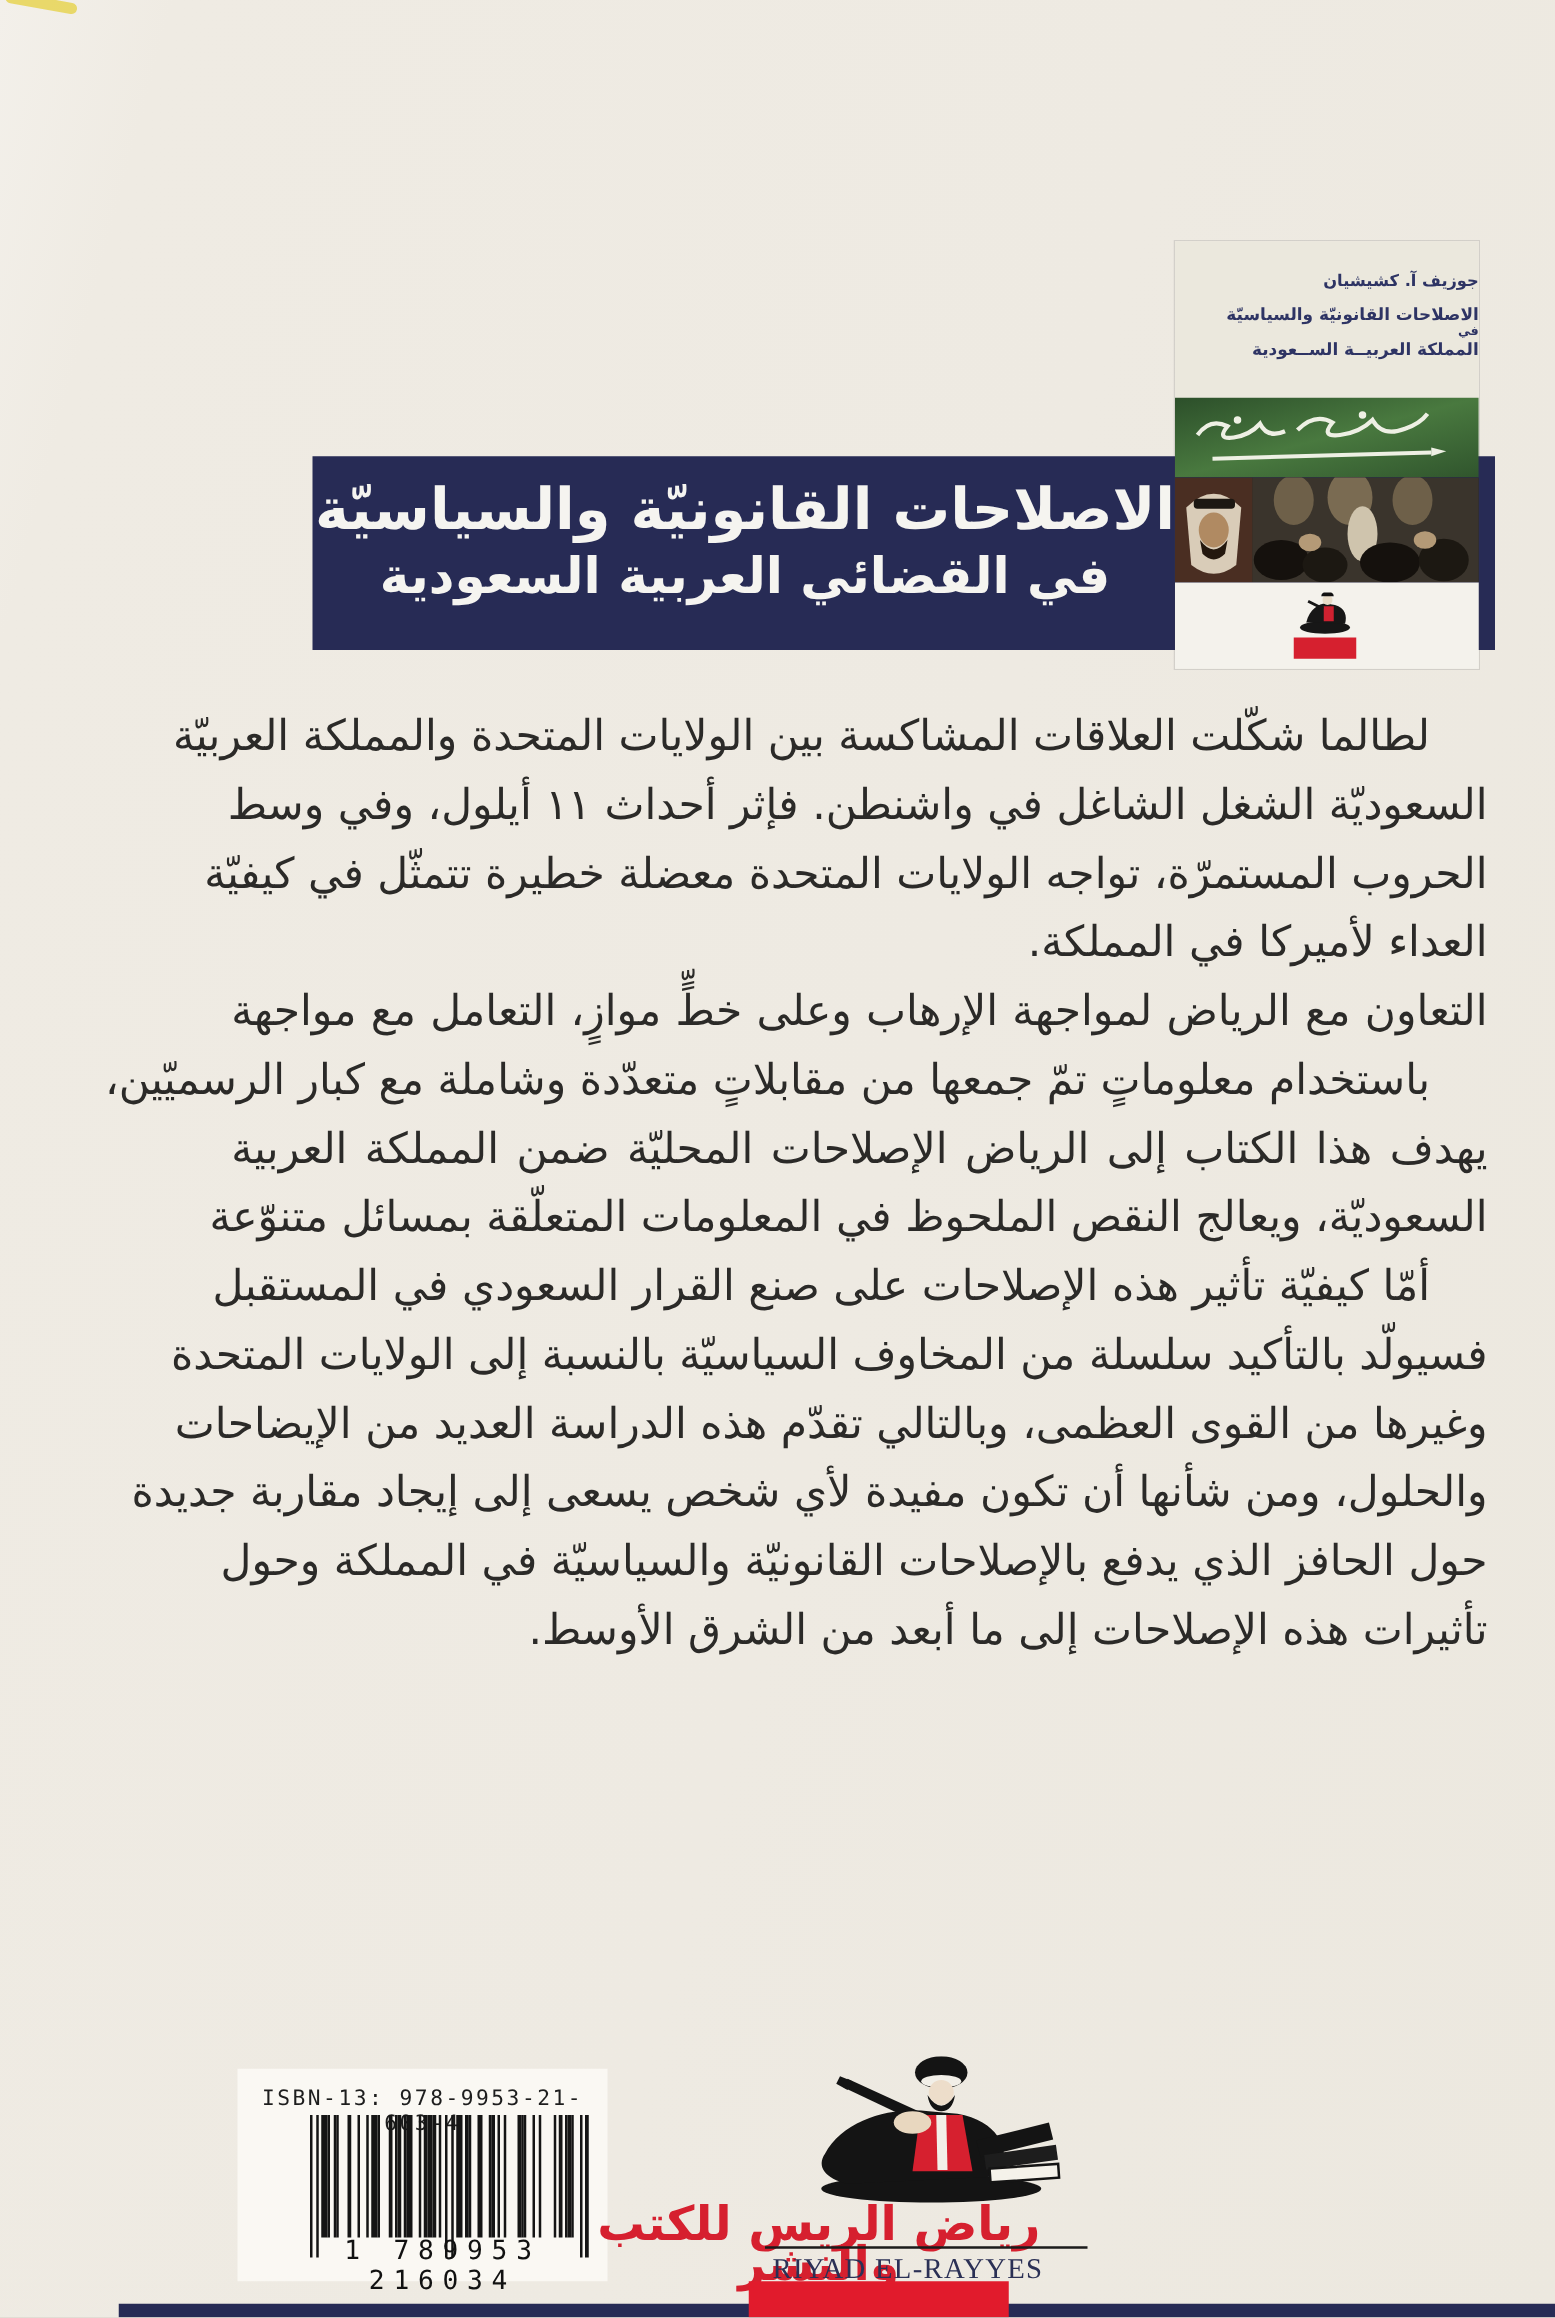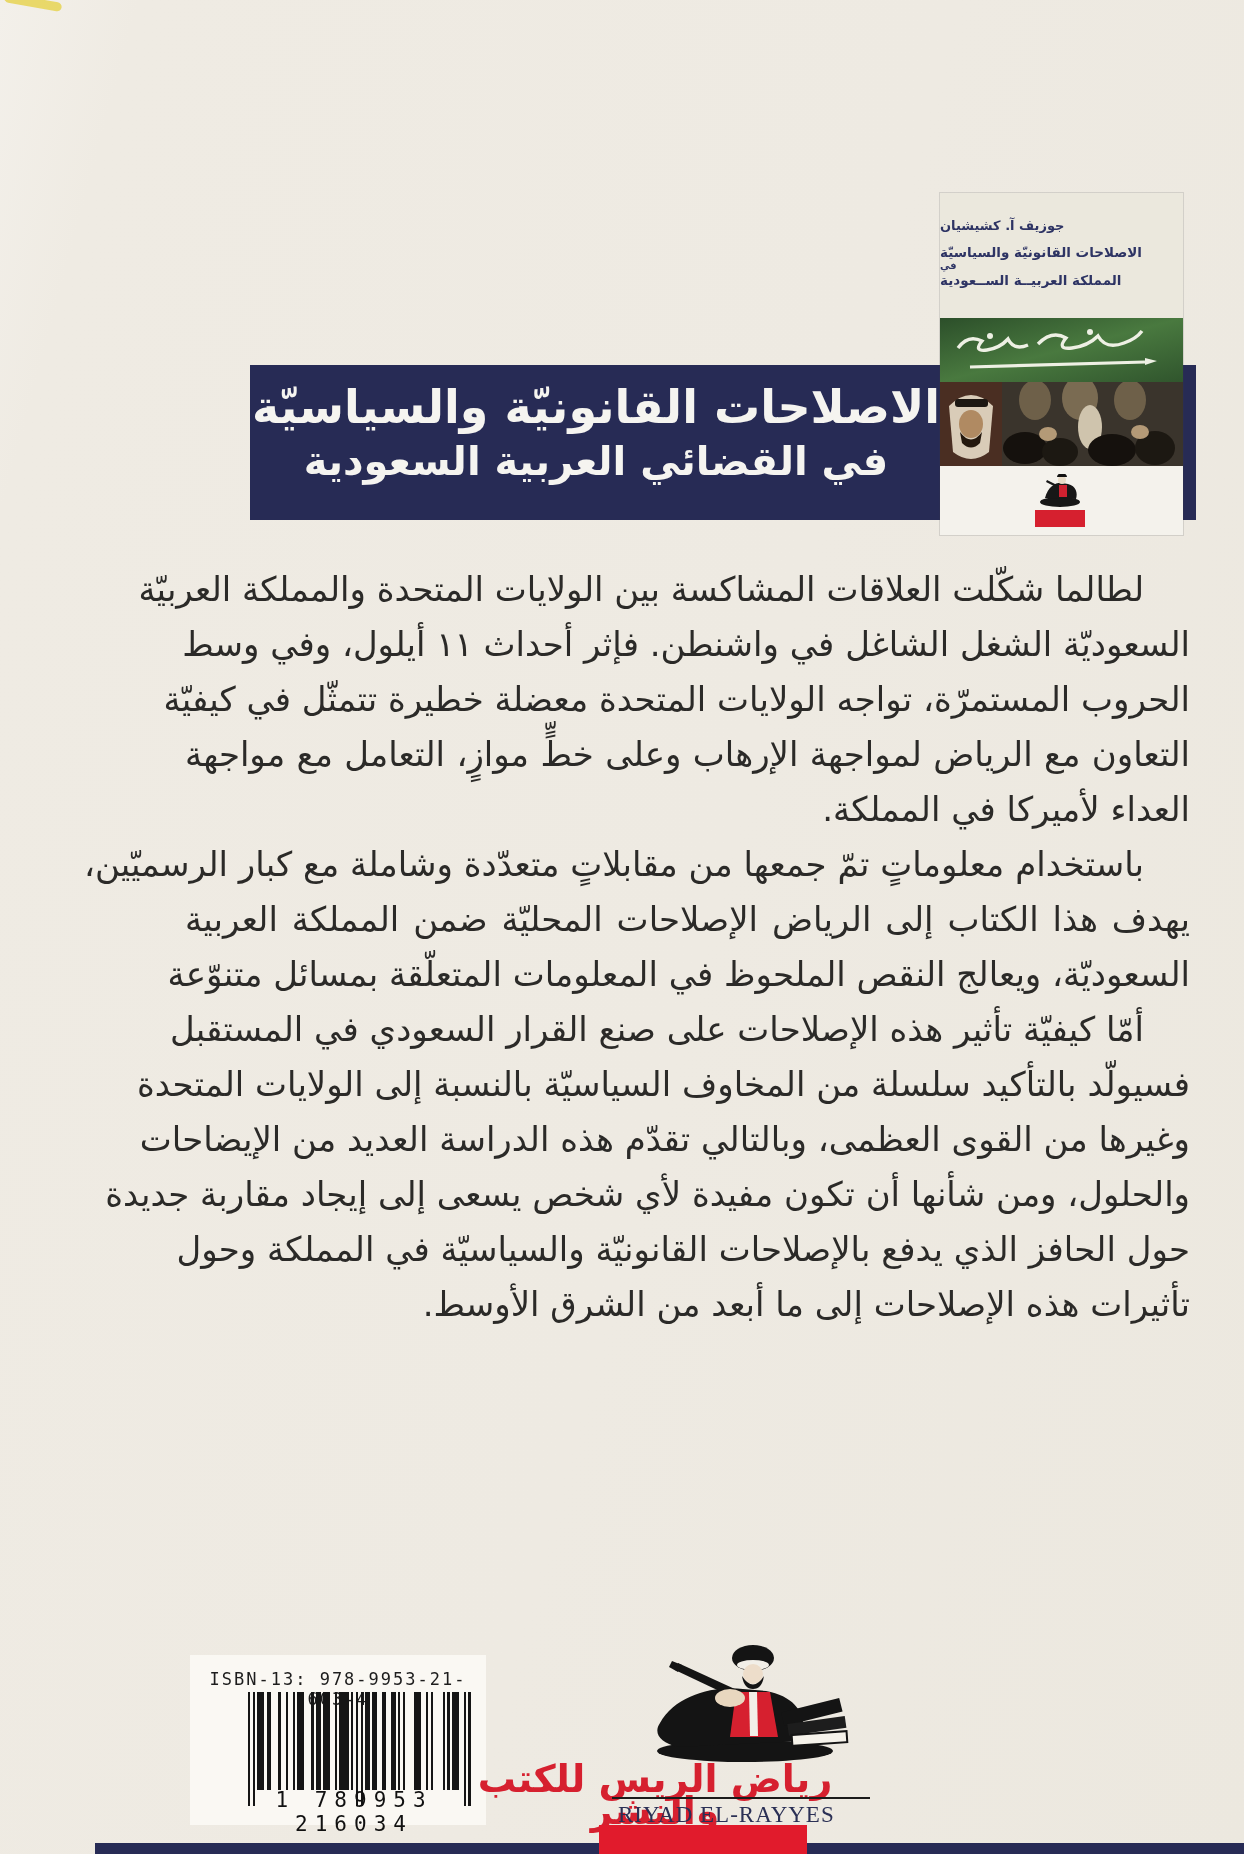--- a/index.html
+++ b/index.html
@@ -10,21 +10,21 @@
   .corner-mark{position:absolute;left:4px;top:-2px;width:58px;height:9px;background:#e6d24a;
                transform:rotate(10deg);border-radius:5px;opacity:.8;}
   
   .banner{position:absolute;left:250px;top:365px;width:946px;height:155px;background:var(--navy,#272b55);z-index:1;}
   .banner-inner{position:absolute;left:0;top:0;width:692px;height:100%;color:#f5f4f0;text-align:center;direction:rtl;}
   .banner-l1{margin-top:14px;font-size:46px;font-weight:bold;line-height:56px;}
   .banner-l2{font-size:40px;font-weight:bold;line-height:52px;}
   
   .thumb{position:absolute;left:940px;top:193px;width:243px;height:342px;z-index:2;
          box-shadow:0 0 0 1px rgba(60,60,70,.15);}
-  .thumb-top{height:125px;background:#ebe8dd;color:#2e3464;text-align:left;direction:rtl;}
+  .thumb-top{height:125px;background:#ebe8dd;color:#2e3464;text-align:right;direction:rtl;}
   .thumb-author{padding-top:25px;font-size:13px;font-weight:bold;}
   .thumb-t1{margin-top:11px;font-size:13.5px;font-weight:bold;}
   .thumb-t2{font-size:10px;font-weight:bold;line-height:12px;}
   .thumb-t3{font-size:13.5px;font-weight:bold;}
   .thumb-flag{height:64px;}
   .thumb-photo{height:84px;}
   .thumb-strip{position:relative;height:69px;background:#f4f2ec;}
   .mini-logo{position:absolute;left:95px;top:8px;width:50px;height:34px;}
   .mini-red-bar{position:absolute;left:95px;top:44px;width:50px;height:17px;background:var(--red,#d6202f);}
   
@@ -125,22 +125,22 @@
         </svg>
       </div>
       <div class="mini-red-bar"></div>
     </div>
   </div>
 
   <div class="bodytext">
     <div class="bline first">لطالما شكّلت العلاقات المشاكسة بين الولايات المتحدة والمملكة العربيّة</div>
     <div class="bline">السعوديّة الشغل الشاغل في واشنطن. فإثر أحداث ١١ أيلول، وفي وسط</div>
     <div class="bline">الحروب المستمرّة، تواجه الولايات المتحدة معضلة خطيرة تتمثّل في كيفيّة</div>
+    <div class="bline last">العداء لأميركا في المملكة.</div>
     <div class="bline">التعاون مع الرياض لمواجهة الإرهاب وعلى خطٍّ موازٍ، التعامل مع مواجهة</div>
-    <div class="bline last">العداء لأميركا في المملكة.</div>
     <div class="bline first">باستخدام معلوماتٍ تمّ جمعها من مقابلاتٍ متعدّدة وشاملة مع كبار الرسميّين،</div>
     <div class="bline">يهدف هذا الكتاب إلى الرياض الإصلاحات المحليّة ضمن المملكة العربية</div>
     <div class="bline">السعوديّة، ويعالج النقص الملحوظ في المعلومات المتعلّقة بمسائل متنوّعة</div>
     <div class="bline first">أمّا كيفيّة تأثير هذه الإصلاحات على صنع القرار السعودي في المستقبل</div>
     <div class="bline">فسيولّد بالتأكيد سلسلة من المخاوف السياسيّة بالنسبة إلى الولايات المتحدة</div>
     <div class="bline">وغيرها من القوى العظمى، وبالتالي تقدّم هذه الدراسة العديد من الإيضاحات</div>
     <div class="bline">والحلول، ومن شأنها أن تكون مفيدة لأي شخص يسعى إلى إيجاد مقاربة جديدة</div>
     <div class="bline">حول الحافز الذي يدفع بالإصلاحات القانونيّة والسياسيّة في المملكة وحول</div>
     <div class="bline last">تأثيرات هذه الإصلاحات إلى ما أبعد من الشرق الأوسط.</div>
   </div>

